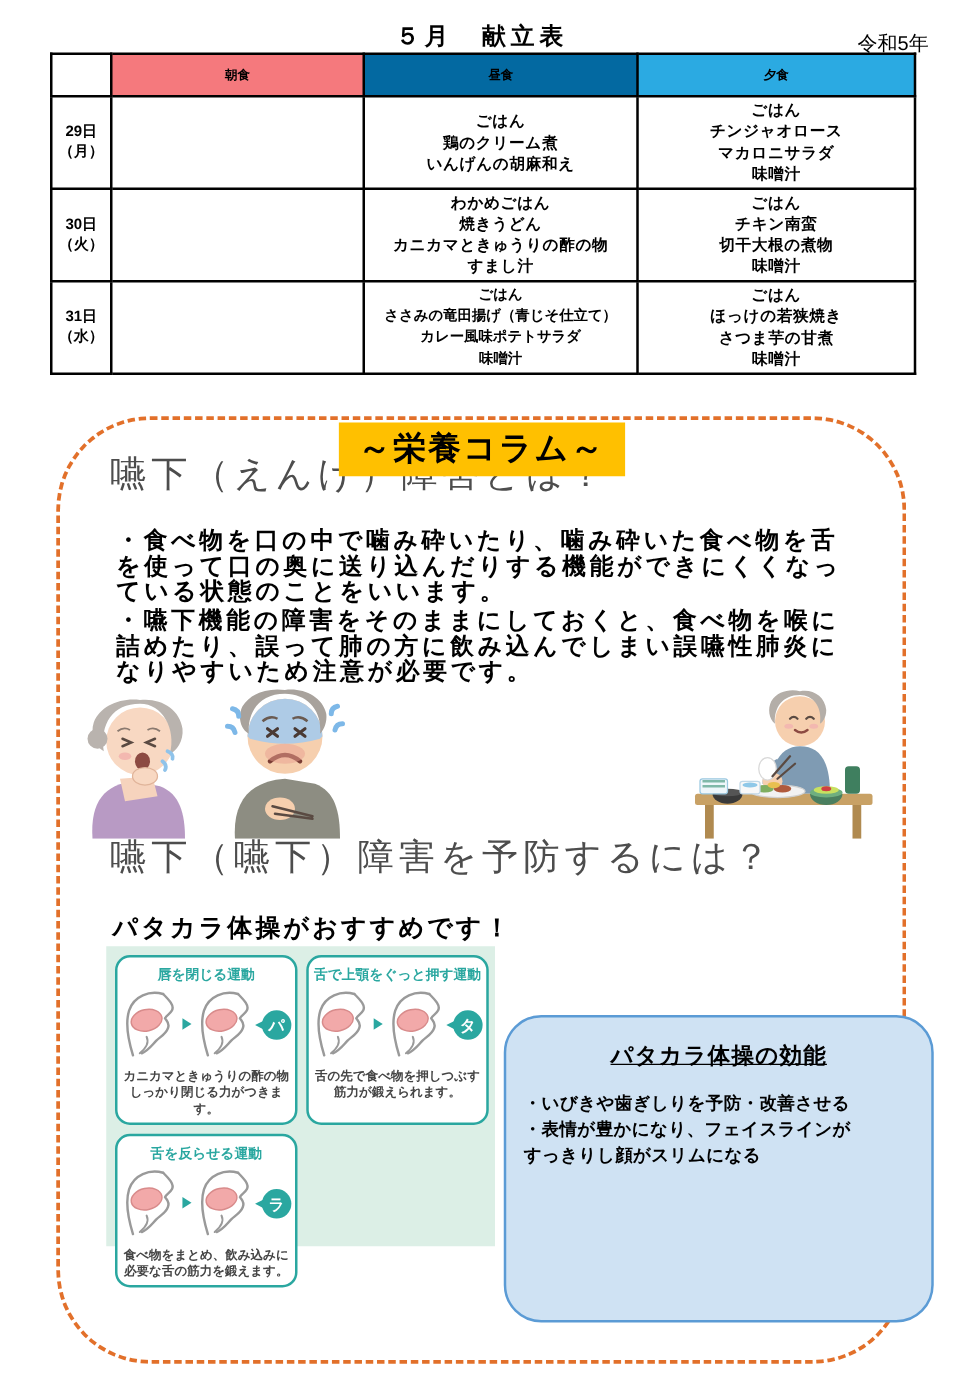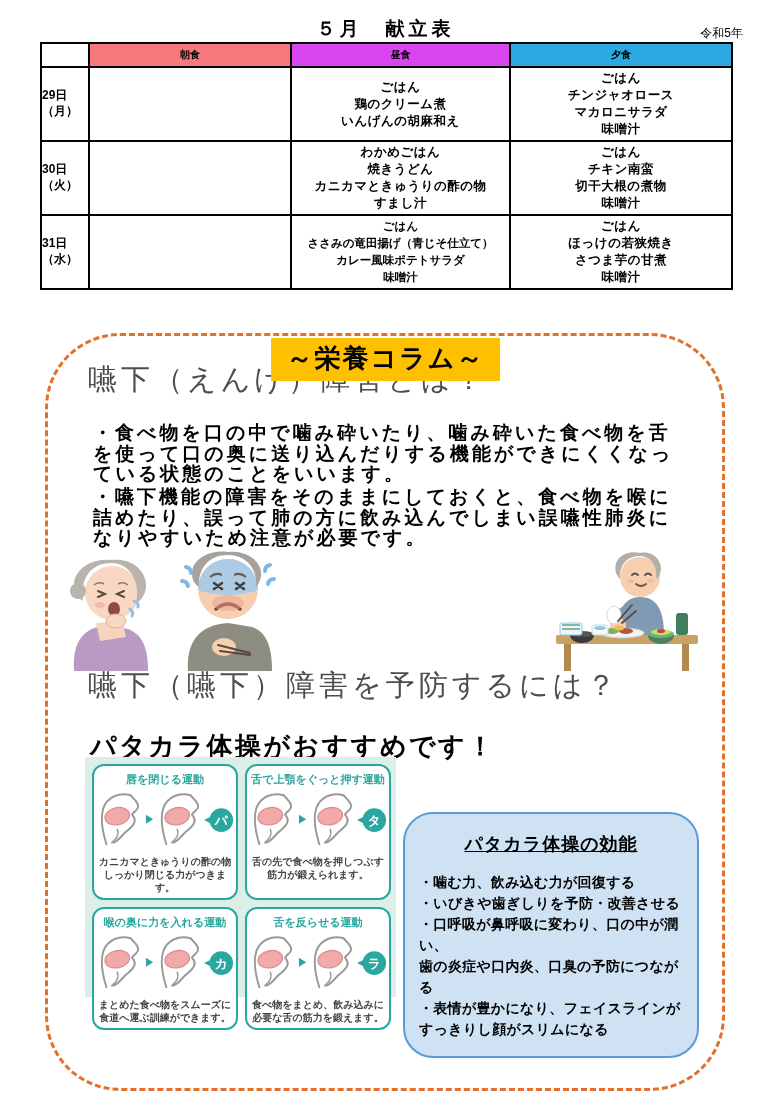--- a/index.html
+++ b/index.html
@@ -8,35 +8,35 @@
     width:771px; height:1112px; position:relative; overflow:hidden;
     font-family:"Liberation Sans","DejaVu Sans",sans-serif; color:#000;
   }
   .preline { white-space:pre-line; }
 
   
   .page-title {
     position:absolute; top:16px; left:0; width:100%;
     text-align:center; font-size:19px; font-weight:bold; letter-spacing:4px;
   }
-  .era-label { position:absolute; top:25px; right:28px; font-size:12px; }
+  .era-label { position:absolute; top:25px; right:28px; font-size:16px; }
 
   
   table.menu {
     position:absolute; left:40px; top:42px; width:691px;
     border-collapse:collapse; table-layout:fixed;
   }
   table.menu td, table.menu th { border:2px solid #000; vertical-align:middle; }
   table.menu col.c-date { width:48px; }
   table.menu col.c-bf   { width:202px; }
   table.menu col.c-lu   { width:219px; }
   table.menu col.c-di   { width:222px; }
-  th.meal { height:24px; font-size:10px; font-weight:bold; color:#000; }
+  th.meal { height:34px; font-size:10px; font-weight:bold; color:#000; }
   td.date {
-    font-size:12px; font-weight:bold; text-align:left; line-height:1.3;
+    font-size:12px; font-weight:bold; text-align:center; line-height:1.3;
   }
   td.menu-cell {
     height:72px; text-align:center; font-weight:bold;
     font-size:12.5px; line-height:17px; letter-spacing:0.5px; padding:2px 0;
   }
   td.menu-cell.fit { font-size:11.5px; letter-spacing:0; }
 
   
   .banner {
     position:absolute; top:304px; left:50%; transform:translateX(-50%);
@@ -56,21 +56,21 @@
   #q1-heading { left:88px; top:360px; font-size:29px; }
   #q2-heading { left:88px; top:666px; font-size:29px; }
   .body-para {
     position:absolute; left:93px; width:600px; z-index:2;
     font-size:19px; font-weight:bold; line-height:20.5px; letter-spacing:3px;
   }
   #para1 { top:423px; }
   #para2 { top:487px; }
   .sub-heading {
     position:absolute; left:90px; top:729px; z-index:2;
-    font-size:26px; font-weight:bold; letter-spacing:2.5px;
+    font-size:20px; font-weight:bold; letter-spacing:2.5px;
   }
 
   
   .illu { position:absolute; z-index:2; }
   #illu-woman  { left:56px;  top:553px; }
   #illu-man    { left:166px; top:547px; }
   #illu-eating { left:552px; top:551px; }
 
   
   .patakara-grid {
@@ -86,21 +86,21 @@
     color:#2aa7a0; font-weight:bold; font-size:11px; letter-spacing:0;
     text-align:center; margin-bottom:2px;
   }
   .panel-desc {
     font-size:10px; font-weight:bold; color:#444; text-align:center;
     line-height:13px; margin-top:2px;
   }
 
   
   .effects-box {
-    position:absolute; left:403px; top:812px; width:296px; height:246px;
+    position:absolute; left:403px; top:812px; width:344px; height:246px;
     background:#cfe2f3; border:2px solid #5b9bd5; border-radius:30px;
     padding:18px 14px 10px; z-index:2;
   }
   .effects-title {
     text-align:center; font-size:18px; font-weight:bold;
     text-decoration:underline; letter-spacing:1px; margin-bottom:16px;
   }
   .effects-item {
     font-size:14px; font-weight:bold; line-height:21px; letter-spacing:0.3px;
   }
@@ -128,21 +128,21 @@
   <colgroup>
       <col class="c-date">
       <col class="c-bf">
       <col class="c-lu">
       <col class="c-di">
     </colgroup>
   <tbody>
       <tr>
     <th></th>
     <th class="meal" style="background-color: rgb(245, 121, 125);">朝食</th>
-    <th class="meal" style="background-color: #d946ef;">昼食</th>
+    <th class="meal" style="background-color: #0369a1;">昼食</th>
     <th class="meal" style="background-color: rgb(43, 170, 226);">夕食</th>
   </tr>
   <tr>
     <td class="date preline">29日
 （月）</td>
     <td class="menu-cell preline"></td>
     <td class="menu-cell preline">ごはん
 鶏のクリーム煮
 いんげんの胡麻和え</td>
     <td class="menu-cell preline">ごはん
@@ -286,51 +286,35 @@
       <polygon points="55,26 63,31 55,36" fill="#2aa7a0"></polygon>
       <use href="#mouth" x="66" y="2" width="52" height="60"></use>
       <polygon points="119,32 127,28 127,36" fill="#2aa7a0"></polygon>
       <circle cx="138" cy="32" r="13" fill="#2aa7a0"></circle>
       <text x="138" y="37" text-anchor="middle" font-size="14" font-weight="bold" fill="#fff">タ</text>
     </svg>
     <div class="panel-desc preline">舌の先で食べ物を押しつぶす
 筋力が鍛えられます。</div>
   </div>
 
-  <div class="panel">
-    <div class="panel-title">喉の奥に力を入れる運動</div>
-    <svg width="138" height="64" viewBox="0 0 152 66">
-      <use href="#mouth" x="0" y="2" width="52" height="60"></use>
-      <polygon points="55,26 63,31 55,36" fill="#2aa7a0"></polygon>
-      <use href="#mouth" x="66" y="2" width="52" height="60"></use>
-      <polygon points="119,32 127,28 127,36" fill="#2aa7a0"></polygon>
-      <circle cx="138" cy="32" r="13" fill="#2aa7a0"></circle>
-      <text x="138" y="37" text-anchor="middle" font-size="14" font-weight="bold" fill="#fff">カ</text>
-    </svg>
-    <div class="panel-desc preline">まとめた食べ物をスムーズに
-食道へ運ぶ訓練ができます。</div>
-  </div>
 
   <div class="panel">
     <div class="panel-title">舌を反らせる運動</div>
     <svg width="138" height="64" viewBox="0 0 152 66">
       <use href="#mouth" x="0" y="2" width="52" height="60"></use>
       <polygon points="55,26 63,31 55,36" fill="#2aa7a0"></polygon>
       <use href="#mouth" x="66" y="2" width="52" height="60"></use>
       <polygon points="119,32 127,28 127,36" fill="#2aa7a0"></polygon>
       <circle cx="138" cy="32" r="13" fill="#2aa7a0"></circle>
       <text x="138" y="37" text-anchor="middle" font-size="14" font-weight="bold" fill="#fff">ラ</text>
     </svg>
     <div class="panel-desc preline">食べ物をまとめ、飲み込みに
 必要な舌の筋力を鍛えます。</div>
   </div>
 
 </div>
 
 <div class="effects-box">
   <div class="effects-title">パタカラ体操の効能</div>
-  <div class="effects-item preline">・噛む力、飲み込む力が回復する</div>
   <div class="effects-item preline">・いびきや歯ぎしりを予防・改善させる</div>
-  <div class="effects-item preline">・口呼吸が鼻呼吸に変わり、口の中が潤い、
-歯の炎症や口内炎、口臭の予防につながる</div>
   <div class="effects-item preline">・表情が豊かになり、フェイスラインが
 すっきりし顔がスリムになる</div>
 </div>
 
 </body></html>

